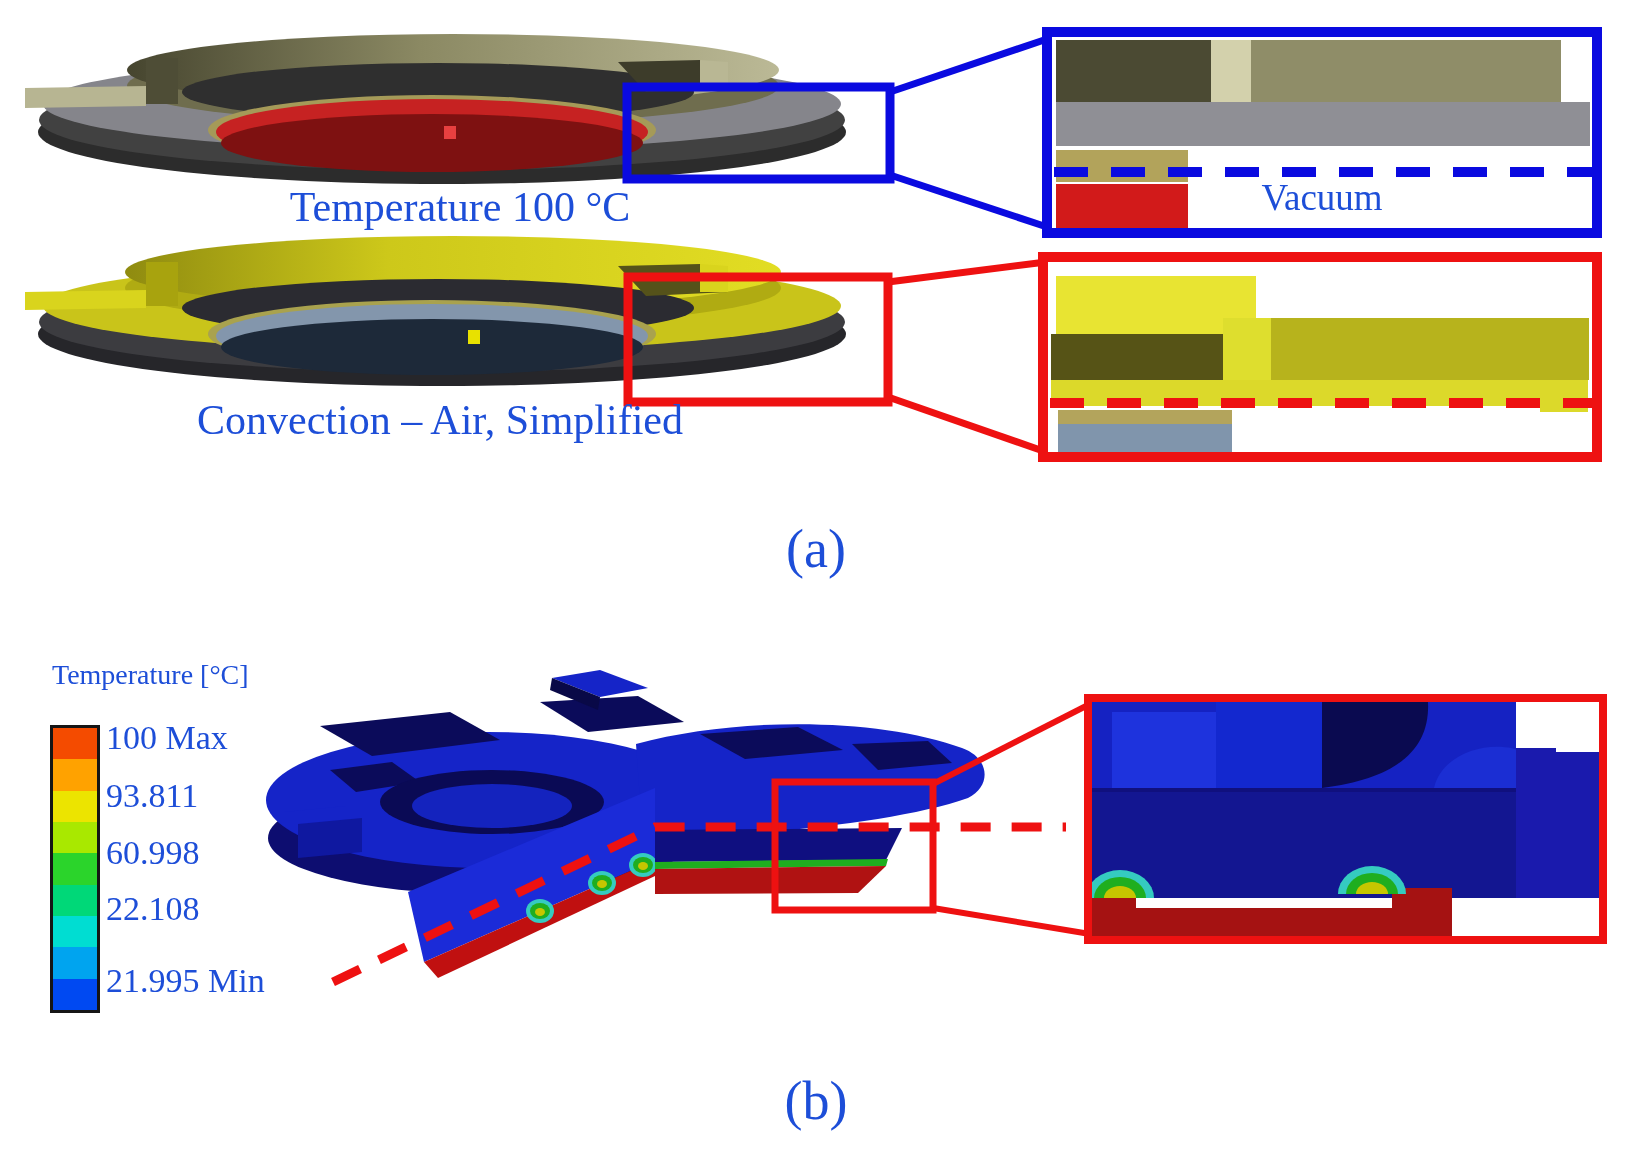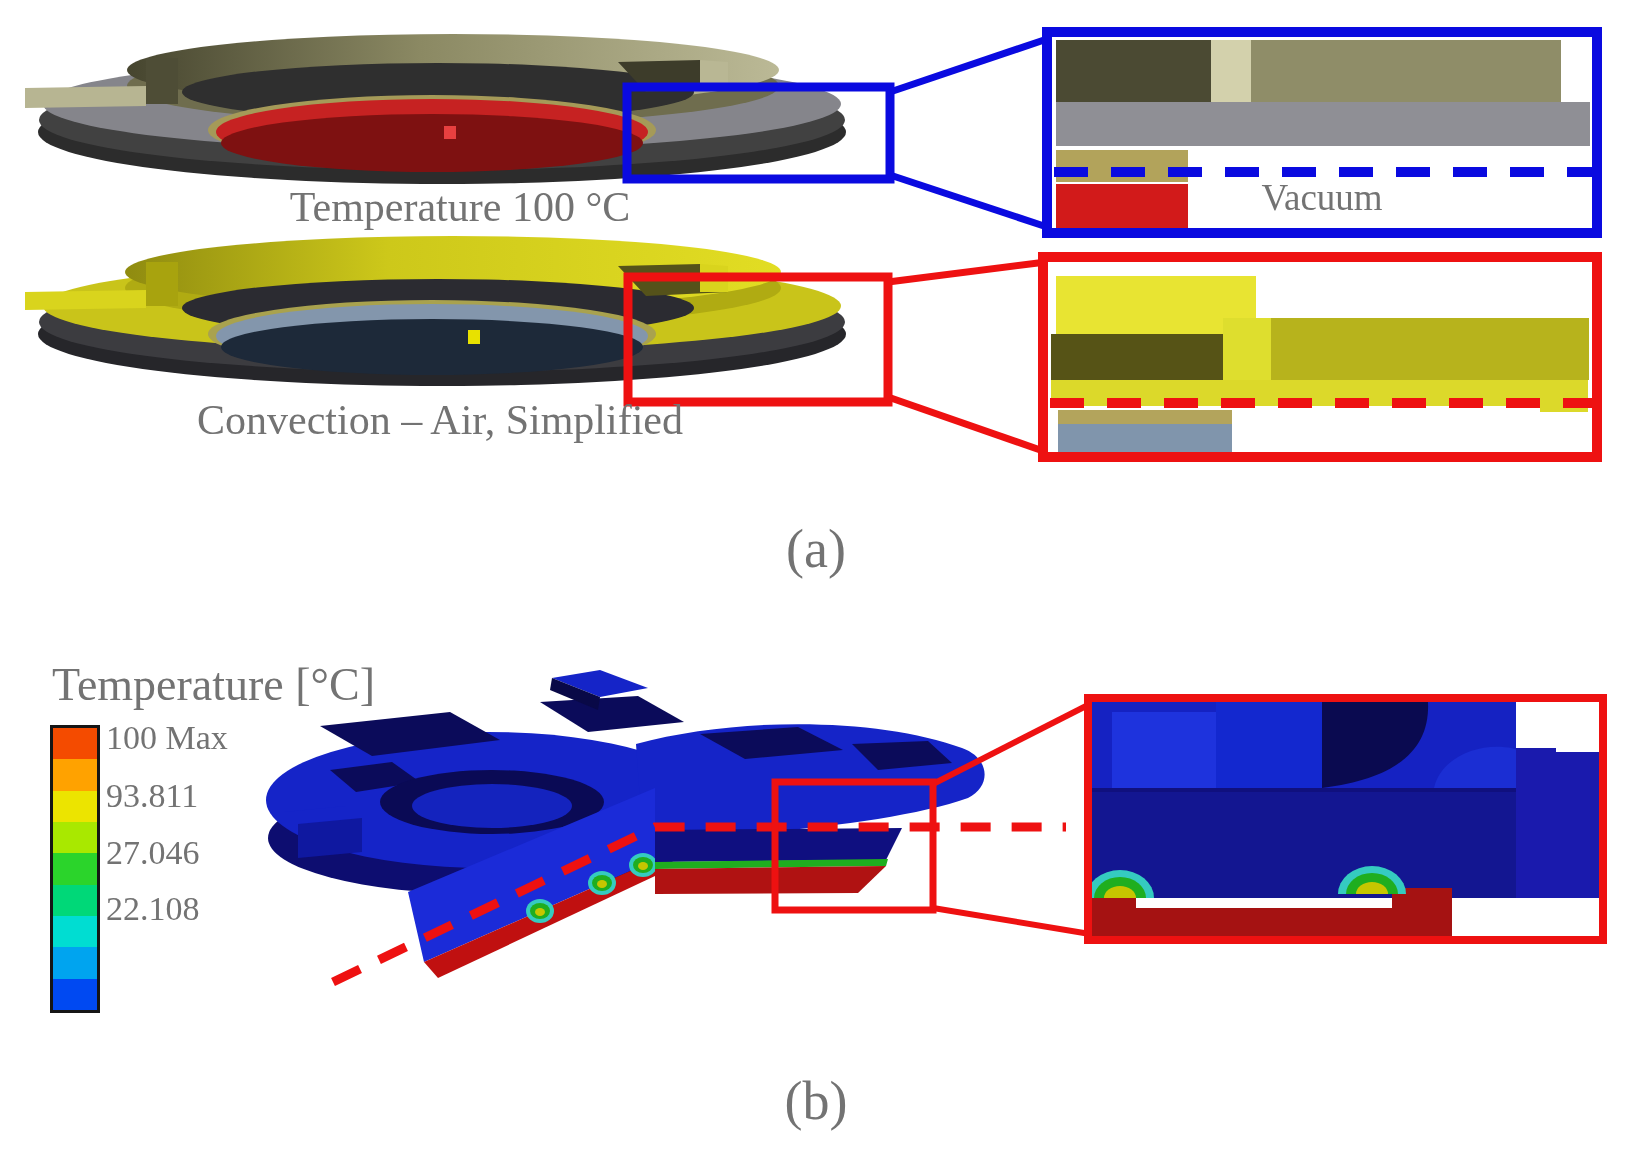--- a/index.html
+++ b/index.html
@@ -1,24 +1,24 @@
 <!DOCTYPE html>
 <html style="--accent-blue: #0a0ae0; --accent-red: #ee1111;"><head>
 <meta charset="utf-8">
 <style>
   html,body{margin:0;padding:0;background:#ffffff;}
   .figure{position:relative;width:1635px;height:1160px;background:#ffffff;overflow:hidden;
           font-family:"Liberation Serif", serif;}
   .art{position:absolute;left:0;top:0;width:1635px;height:1160px;}
-  .txt{position:absolute;color:#737373;white-space:nowrap;line-height:1.1;}
+  .txt{position:absolute;color:#1d4ed8;white-space:nowrap;line-height:1.1;}
   .center{text-align:center;}
   .caption{font-size:42px;}
   .region-label{font-size:36px;}
   .tag{font-size:54px;}
-  .legend-title{font-size:46px;}
+  .legend-title{font-size:28px;}
   .legend-tick{font-size:34px;}
   .colorbar{position:absolute;left:50px;top:725px;width:44px;height:282px;
             border:3px solid #151515;display:flex;flex-direction:column;}
   .cb-seg{flex:1 1 auto;width:100%;}
   .stroke-blue{stroke:var(--accent-blue,#0a0ae0);}
   .stroke-red{stroke:var(--accent-red,#ee1111);}
 </style>
 </head>
 <body>
 
@@ -192,16 +192,17 @@
       <div class="cb-seg" style="background: rgb(169, 232, 0);"></div>
       <div class="cb-seg" style="background: rgb(43, 212, 43);"></div>
       <div class="cb-seg" style="background: rgb(0, 216, 120);"></div>
       <div class="cb-seg" style="background: rgb(0, 221, 210);"></div>
       <div class="cb-seg" style="background: rgb(0, 164, 239);"></div>
       <div class="cb-seg" style="background: rgb(0, 73, 242);"></div>
     </div>
 
 <div class="txt legend-tick" style="left:106px;top:719px;">100 Max</div>
 <div class="txt legend-tick" style="left:106px;top:777px;">93.811</div>
-<div class="txt legend-tick" style="left:106px;top:834px;">27.046</div>
+<div class="txt legend-tick" style="left:106px;top:834px;">60.998</div>
 <div class="txt legend-tick" style="left:106px;top:890px;">22.108</div>
+<div class="txt legend-tick" style="left:106px;top:962px;">21.995 Min</div>
 
 </div>
 
 </body></html>

